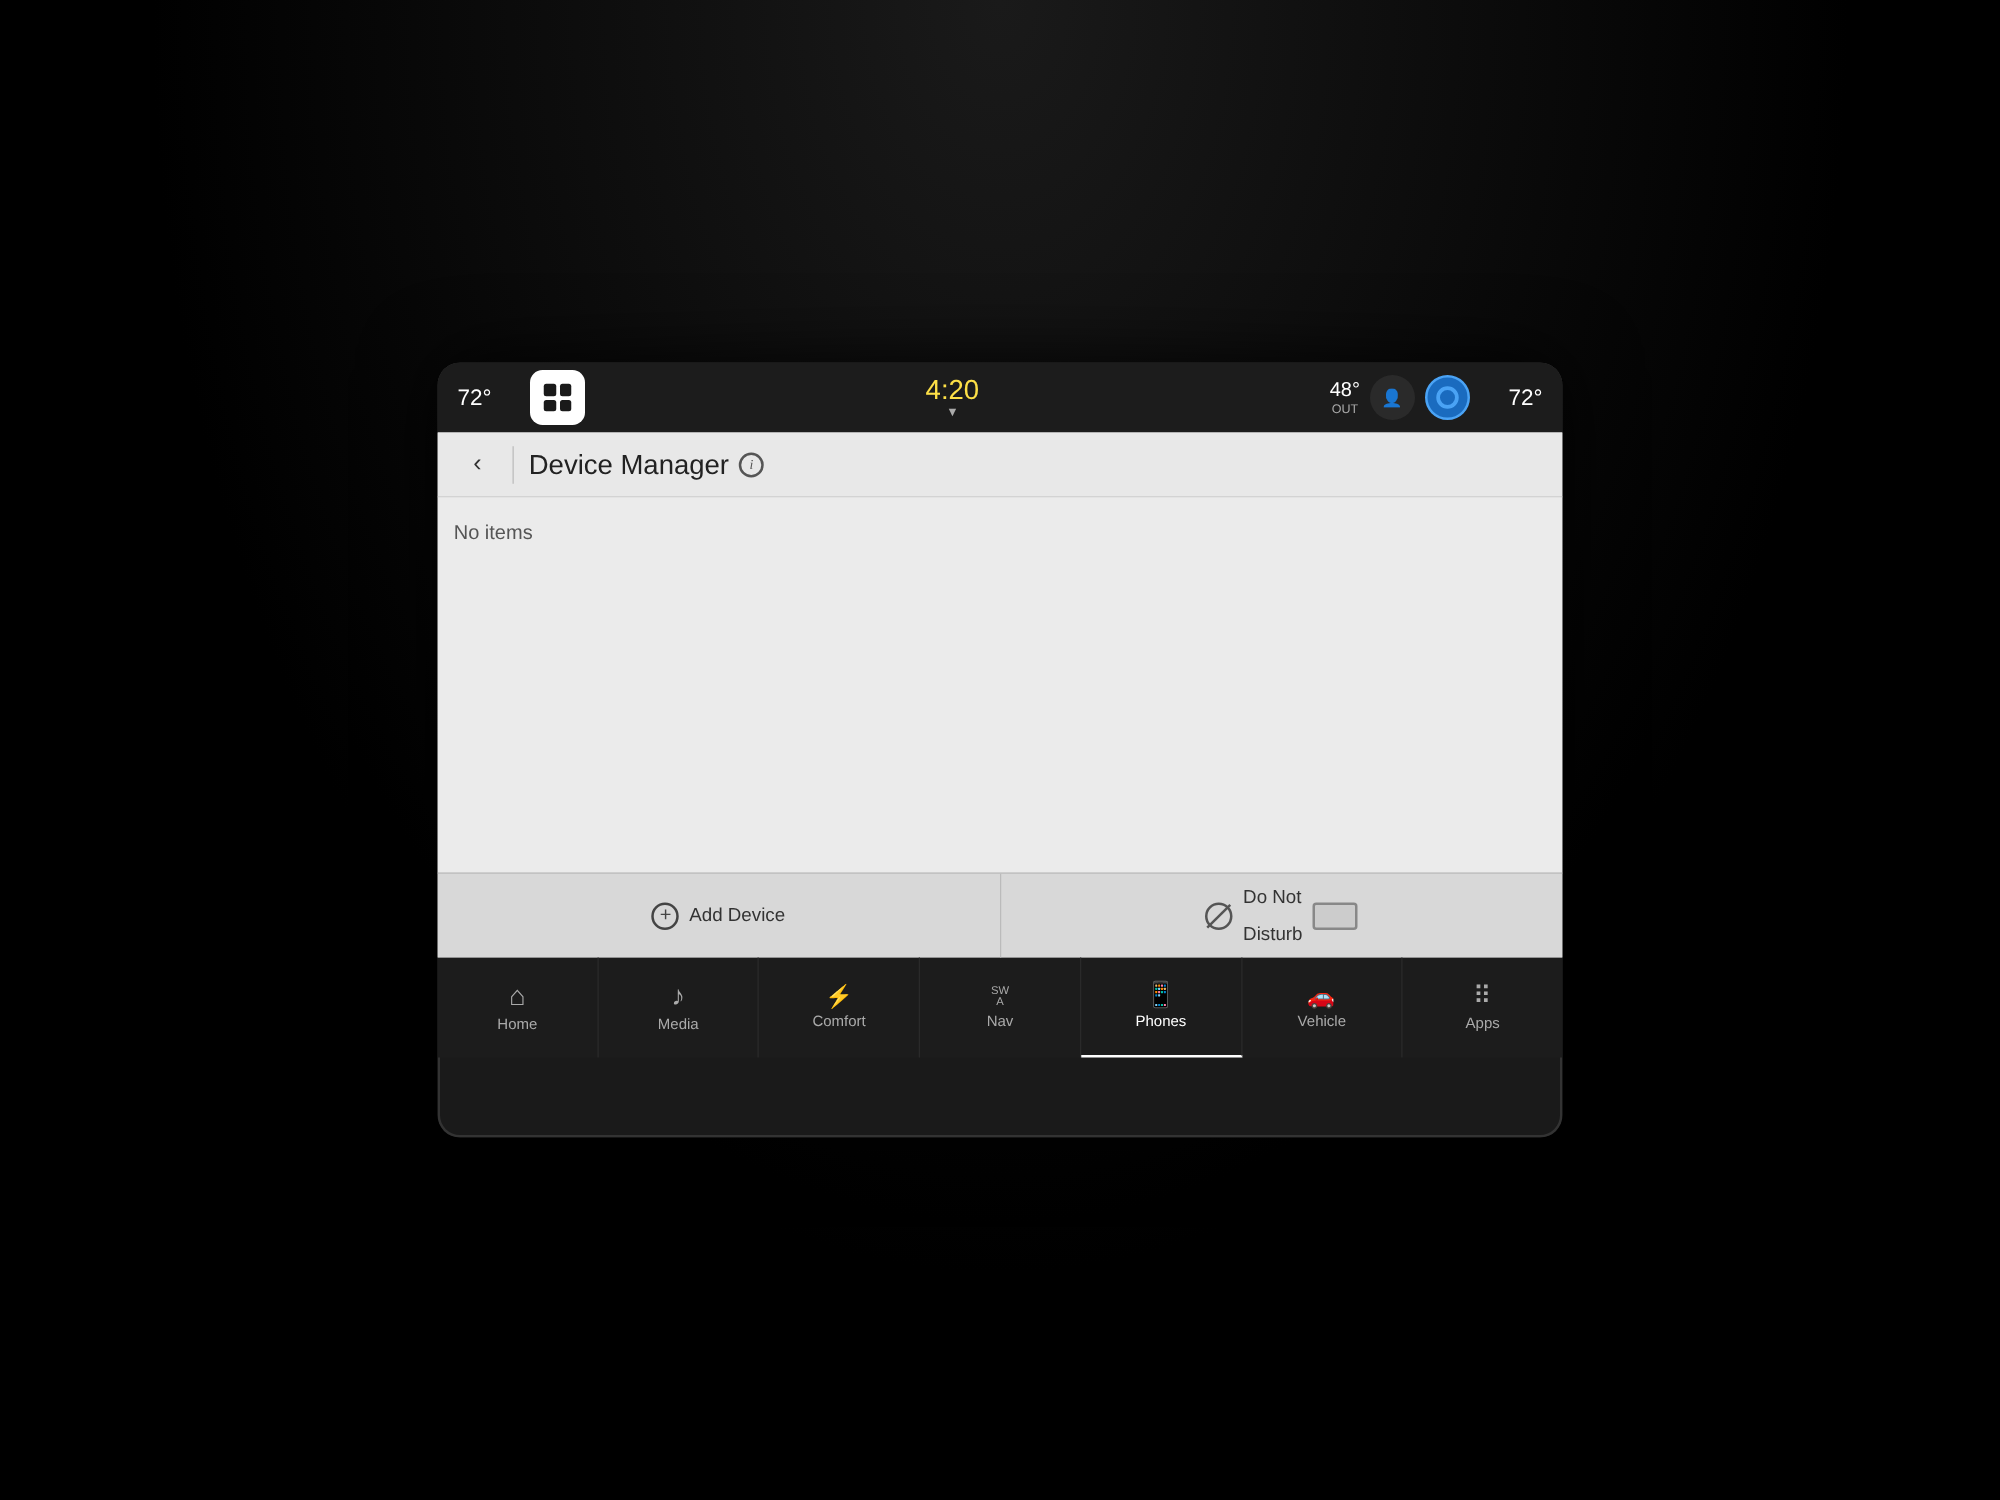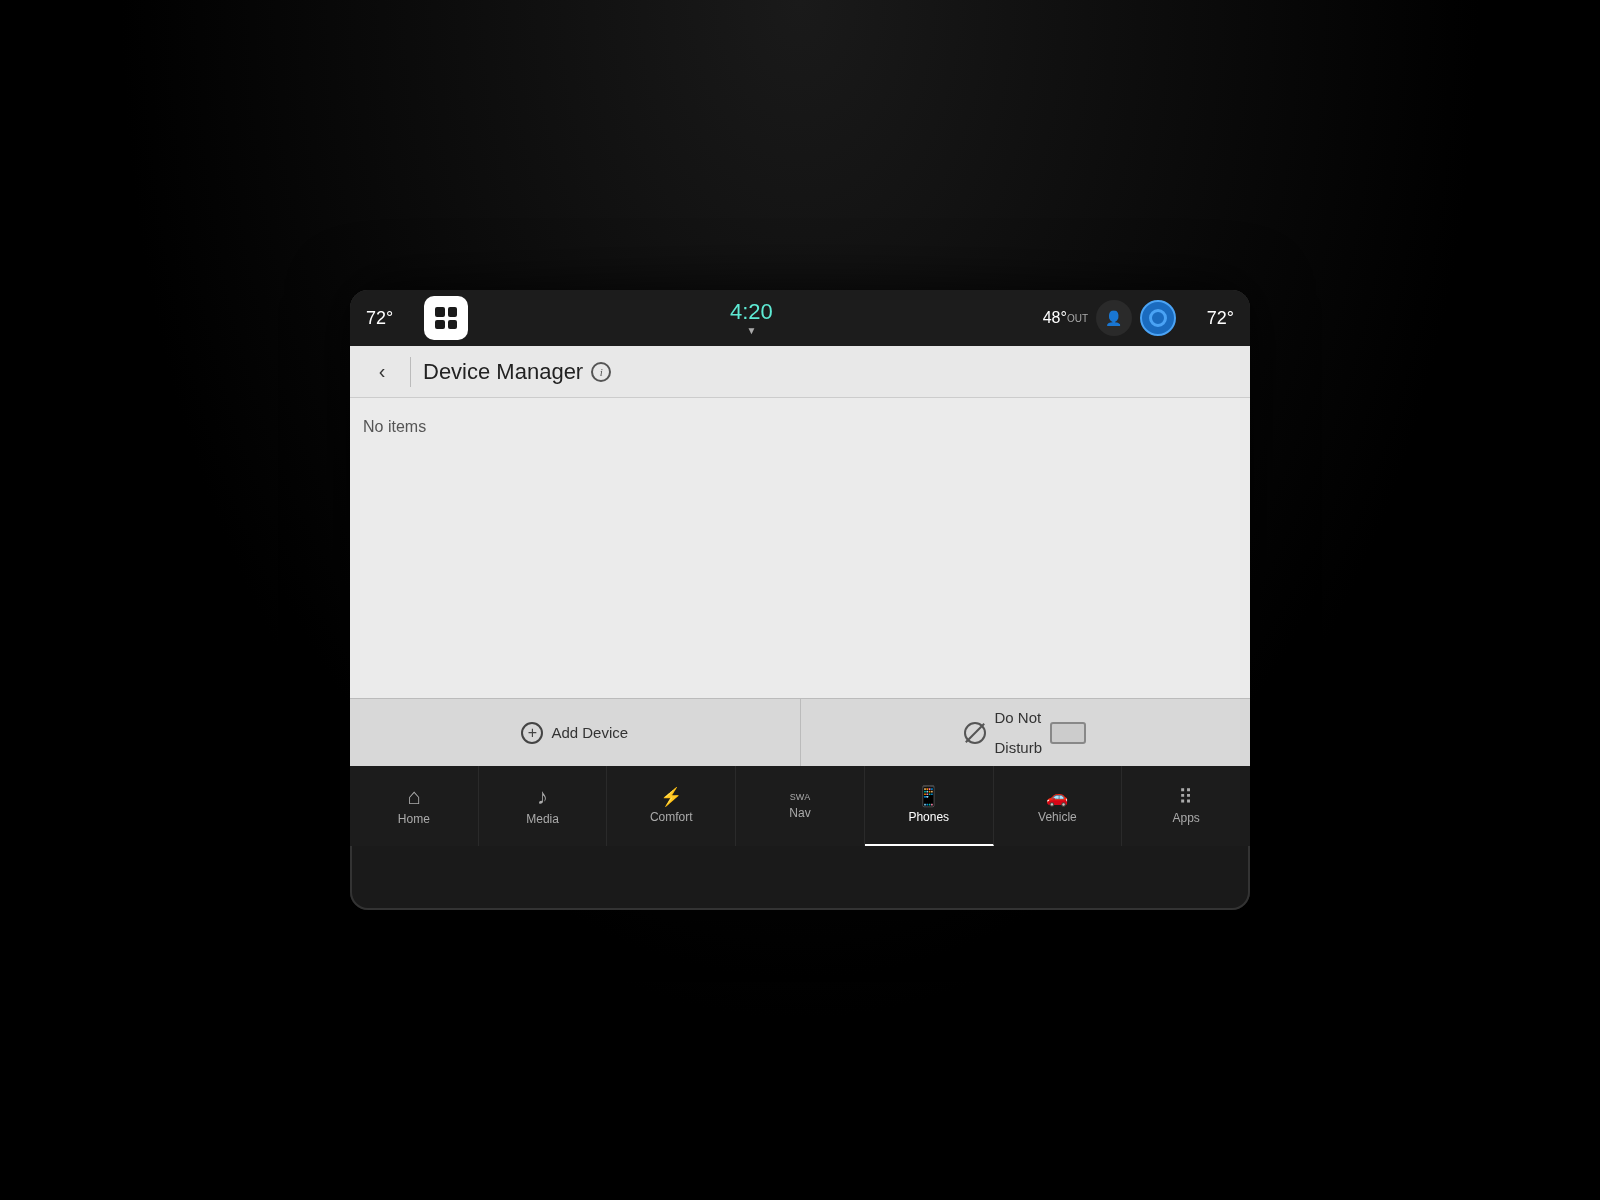--- a/index.html
+++ b/index.html
@@ -73,35 +73,35 @@
     }
 
     .status-center {
       flex: 1;
       display: flex;
       flex-direction: column;
       align-items: center;
     }
 
     .time-display {
-      color: #5eead4;
+      color: #fde047;
       font-size: 22px;
       font-weight: 400;
       line-height: 1;
     }
 
     .time-chevron {
       color: #aaa;
       font-size: 10px;
       margin-top: 2px;
     }
 
     .weather-block {
       display: flex;
-      flex-direction: row;
+      flex-direction: column;
       align-items: center;
       margin-left: 8px;
     }
 
     .weather-temp {
       color: #fff;
       font-size: 16px;
     }
 
     .weather-label {
@@ -346,21 +346,21 @@
       color: #aaa;
       font-size: 12px;
     }
 
     .nav-item.active .nav-label {
       color: #fff;
     }
 
     .nav-icon-nav-sw {
       display: flex;
-      flex-direction: row;
+      flex-direction: column;
       align-items: center;
       line-height: 1;
       justify-content: center;
     }
 
     .sw-label {
       font-size: 9px;
       color: #aaa;
       line-height: 1;
     }

